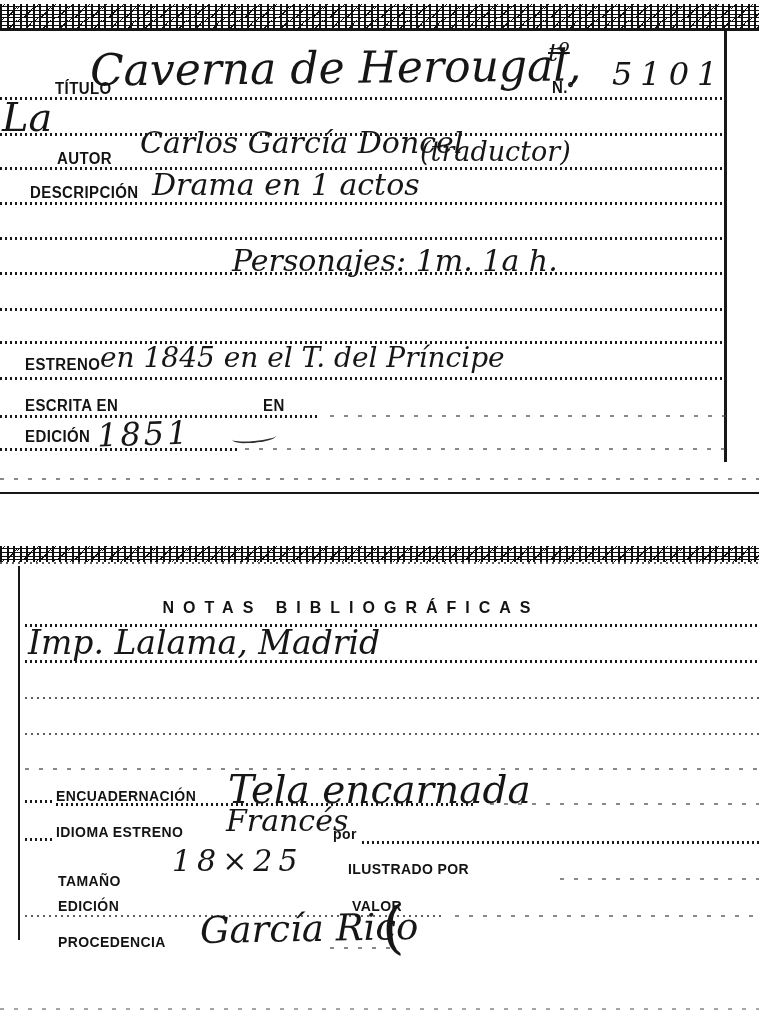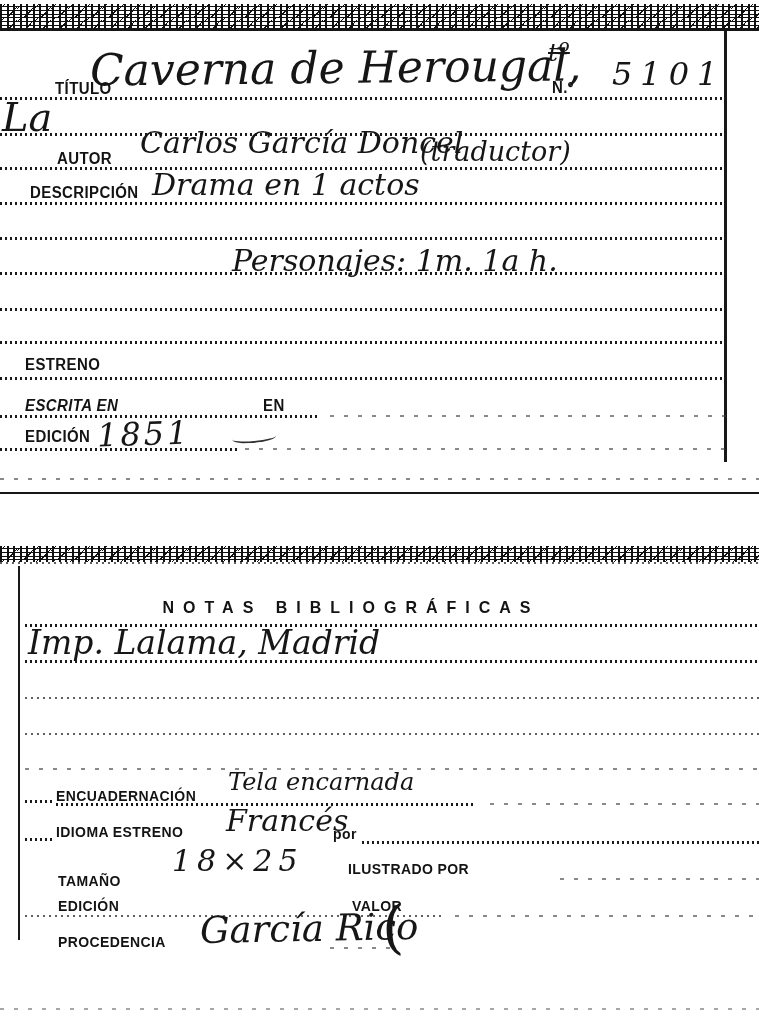--- a/index.html
+++ b/index.html
@@ -76,23 +76,24 @@
 
   <div class="dot" style="left:0;top:237px;width:726px;"></div>
 
   <span class="hand" style="left:232px;top:246px;font-size:30px;">Personajes: 1m. 1a h.</span>
   <div class="dot" style="left:0;top:272px;width:726px;"></div>
 
   <div class="dot" style="left:0;top:308px;width:726px;"></div>
   <div class="dot" style="left:0;top:341px;width:726px;"></div>
 
   <span class="lbl" style="left:25px;top:356px;">ESTRENO</span>
+  <span class="hand" style="left:100px;top:344px;font-size:28px;">en 1845 en el T. del Príncipe</span>
   <div class="dot" style="left:0;top:377px;width:726px;"></div>
 
-  <span class="lbl" style="left:25px;top:397px;font-style:italic;">ESCRITA EN</span>
+  <span class="lbl" style="left:25px;top:397px;">ESCRITA EN</span>
   <span class="lbl" style="left:263px;top:397px;">EN</span>
   <div class="dot" style="left:0;top:415px;width:320px;"></div>
   <div class="dot-sparse" style="left:330px;top:415px;width:396px;"></div>
 
   <span class="lbl" style="left:25px;top:428px;">EDICIÓN</span>
   <span class="hand" style="left:97px;top:418px;font-size:32px;letter-spacing:3px;transform:rotate(-2deg);">1851</span>
   <div class="stray" style="left:232px;top:432px;width:44px;height:9px;"></div>
   <div class="dot" style="left:0;top:448px;width:240px;"></div>
   <div class="dot-sparse" style="left:245px;top:448px;width:481px;"></div>
 
@@ -108,21 +109,21 @@
 
   <span class="hand" style="left:28px;top:626px;font-size:33px;">Imp. Lalama, Madrid</span>
   <div class="dot" style="left:25px;top:660px;width:734px;"></div>
 
   <div class="dot-light" style="left:25px;top:697px;width:734px;"></div>
   <div class="dot-light" style="left:25px;top:733px;width:734px;"></div>
   <div class="dot-sparse" style="left:25px;top:768px;width:734px;"></div>
 
   <div class="dot" style="left:25px;top:800px;width:30px;"></div>
   <span class="lbl lbl-sm" style="left:56px;top:788px;">ENCUADERNACIÓN</span>
-  <span class="hand" style="left:228px;top:770px;font-size:24px;">Tela encarnada</span>
+  <span class="hand" style="left:228px;top:770px;font-size:39px;">Tela encarnada</span>
   <div class="dot" style="left:56px;top:803px;width:420px;"></div>
   <div class="dot-sparse" style="left:490px;top:803px;width:269px;"></div>
 
   <div class="dot" style="left:25px;top:838px;width:30px;"></div>
   <span class="lbl lbl-sm" style="left:56px;top:824px;">IDIOMA ESTRENO</span>
   <span class="hand" style="left:226px;top:806px;font-size:30px;text-align:center;">Francés</span>
   <span class="lbl lbl-sm" style="left:333px;top:826px;text-transform:none;">por</span>
   <div class="dot" style="left:362px;top:841px;width:397px;"></div>
 
   <span class="lbl lbl-sm" style="left:58px;top:873px;">TAMAÑO</span>

